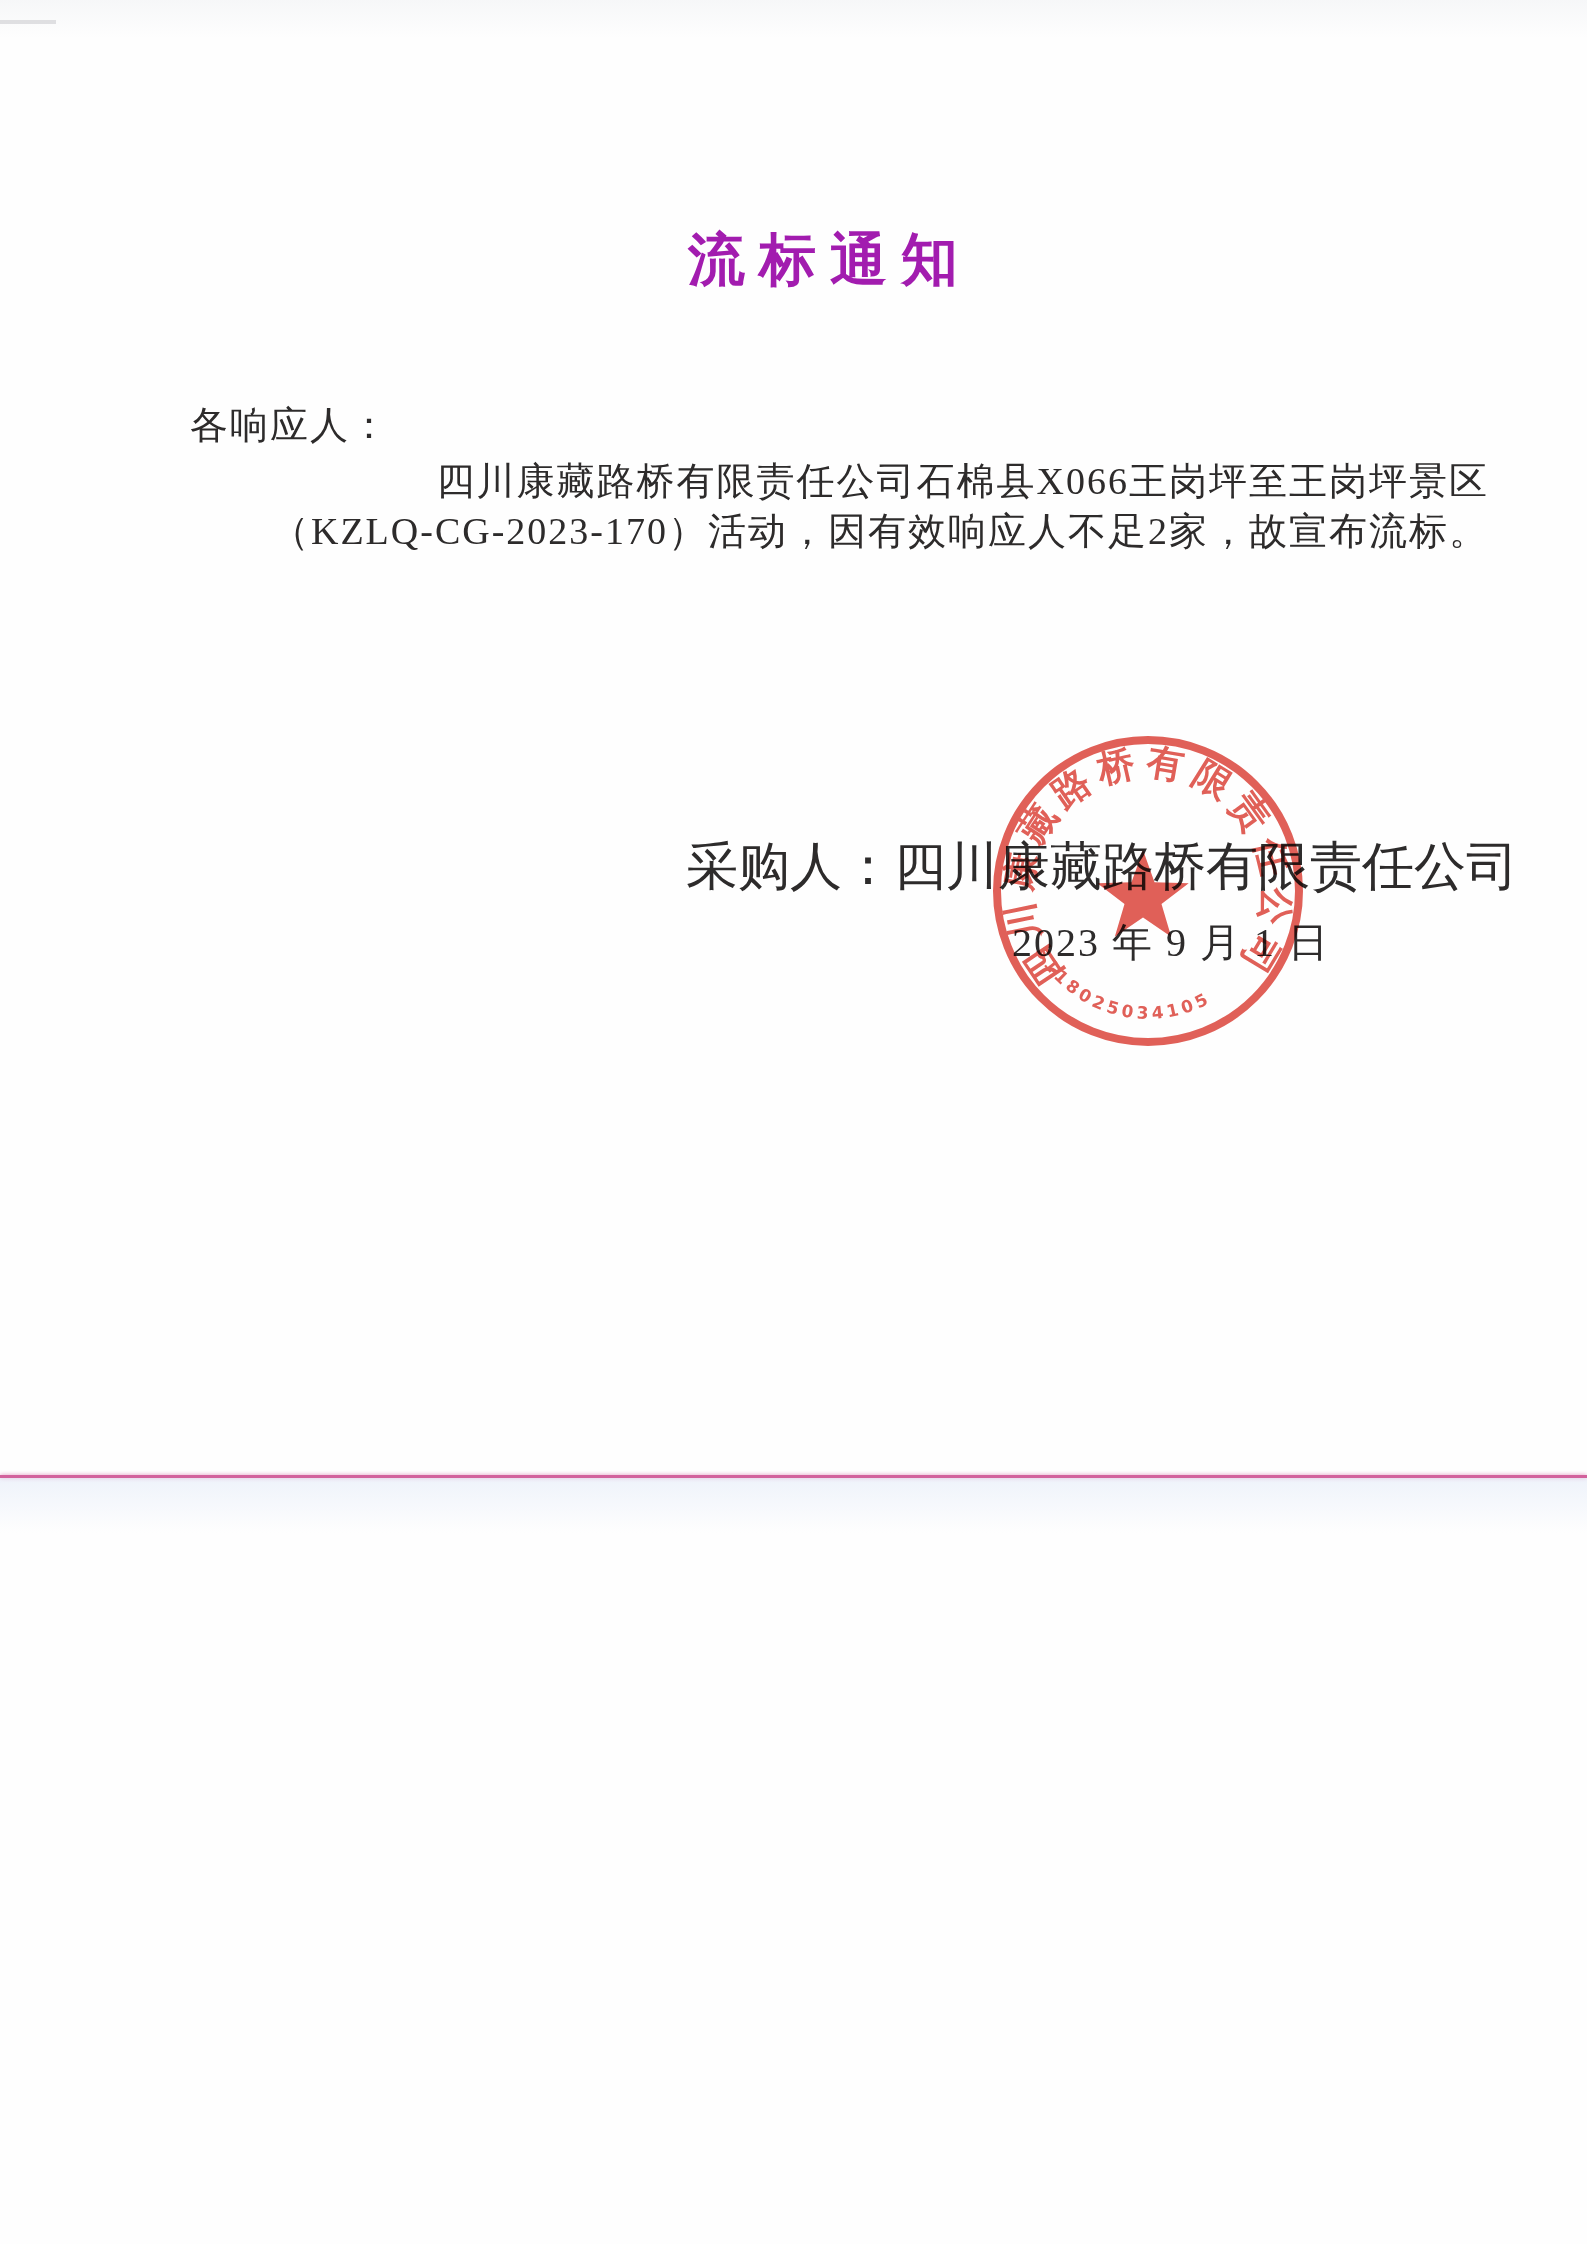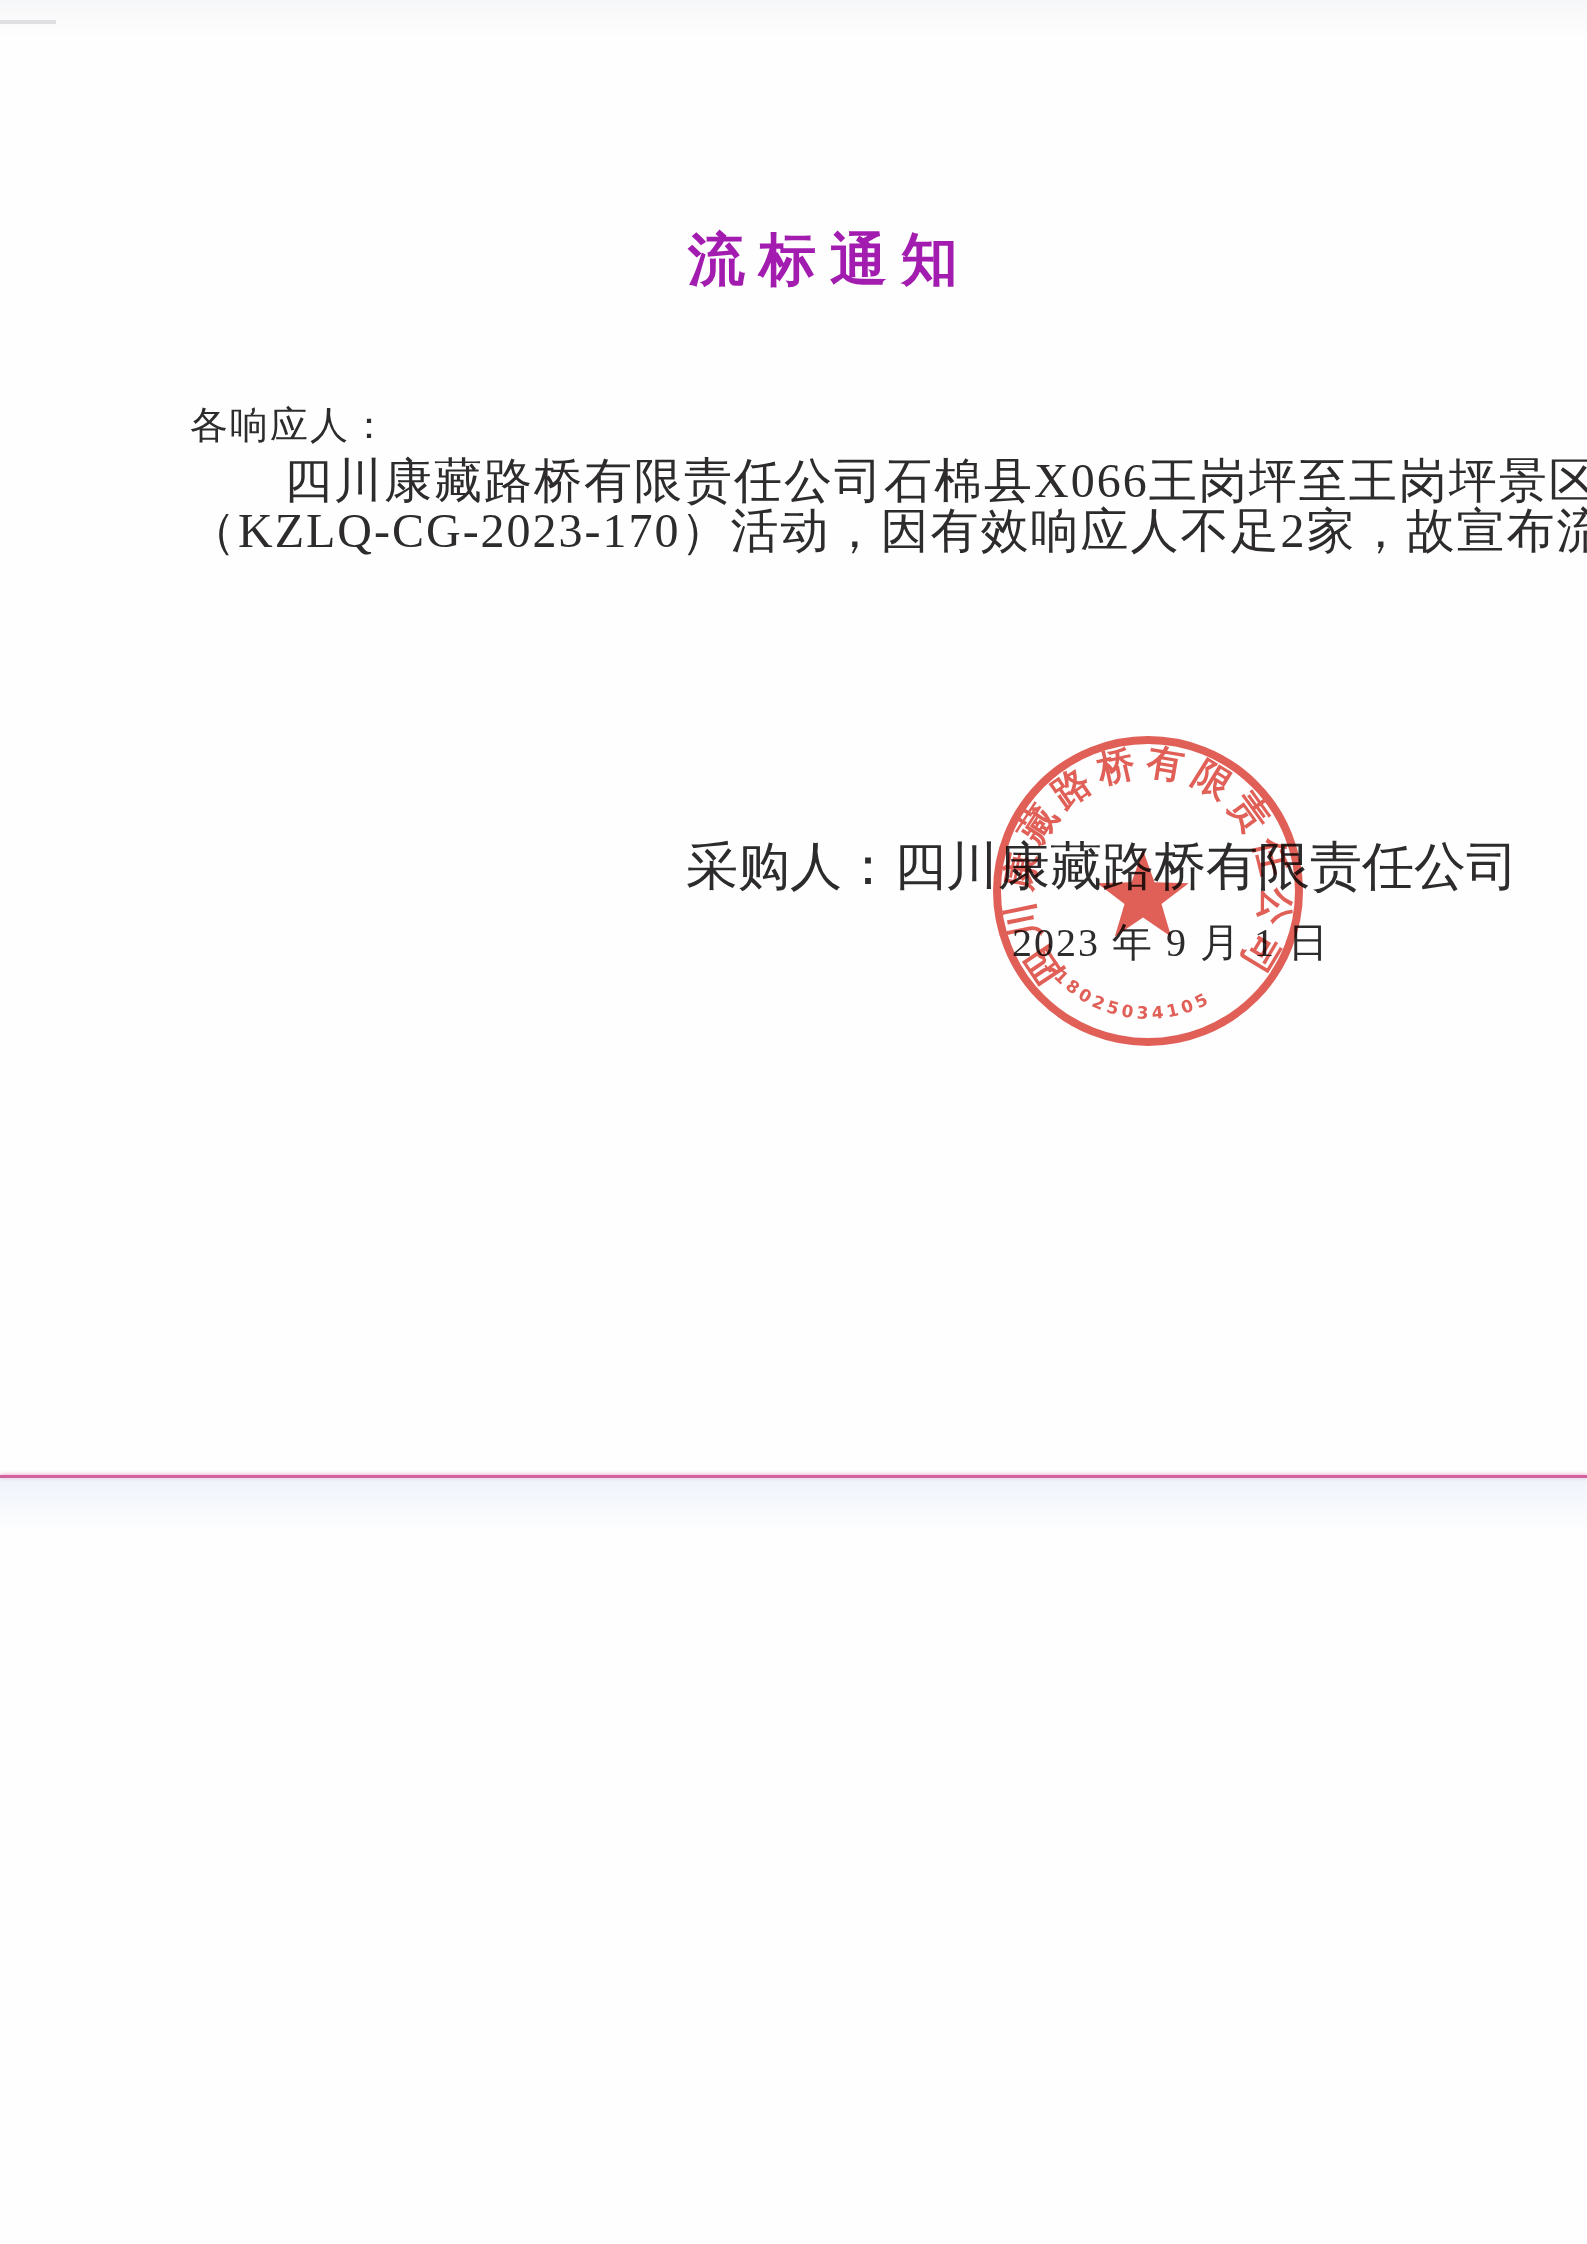--- a/index.html
+++ b/index.html
@@ -7,22 +7,22 @@
        font-family:"Liberation Serif","DejaVu Serif",serif;color:#2d2b2b;}
   .page{position:absolute;inset:0;background:#fefefe;}
   .scan-top-tint{position:absolute;top:0;left:0;width:100%;height:38px;
        background:linear-gradient(#f3f4f6,rgba(255,255,255,0));opacity:.7;}
   .scan-edge-mark{position:absolute;top:20px;left:0;width:56px;height:4px;
        background:#c9c9cc;opacity:.55;}
   .title{position:absolute;left:688px;top:222px;font-size:57px;font-weight:bold;
        letter-spacing:14px;color:#a21caf;white-space:nowrap;}
   .salutation{position:absolute;left:190px;top:400px;font-size:38px;
        letter-spacing:2px;white-space:nowrap;}
-  .paragraph{position:absolute;left:188px;top:456px;width:1290px;
-       font-size:48px;line-height:50px;letter-spacing:2px;text-align:right;}
+  .paragraph{position:absolute;left:199px;top:456px;width:1290px;
+       font-size:38px;line-height:50px;letter-spacing:2px;text-align:right;}
   .paragraph .line{white-space:nowrap;}
   .paragraph .line.indent{text-indent:96px;}
   .sig-line{position:absolute;left:686px;top:832px;font-size:52px;
        letter-spacing:0;white-space:nowrap;}
   .date-line{position:absolute;left:1012px;top:915px;font-size:40px;
        letter-spacing:2px;white-space:nowrap;}
   .stamp{position:absolute;left:983px;top:726px;width:330px;height:330px;
        mix-blend-mode:multiply;opacity:.88;filter:blur(0.3px);}
   .seal-co{font-size:37px;font-weight:bold;letter-spacing:8px;
        font-family:"Liberation Serif","DejaVu Serif",serif;}

